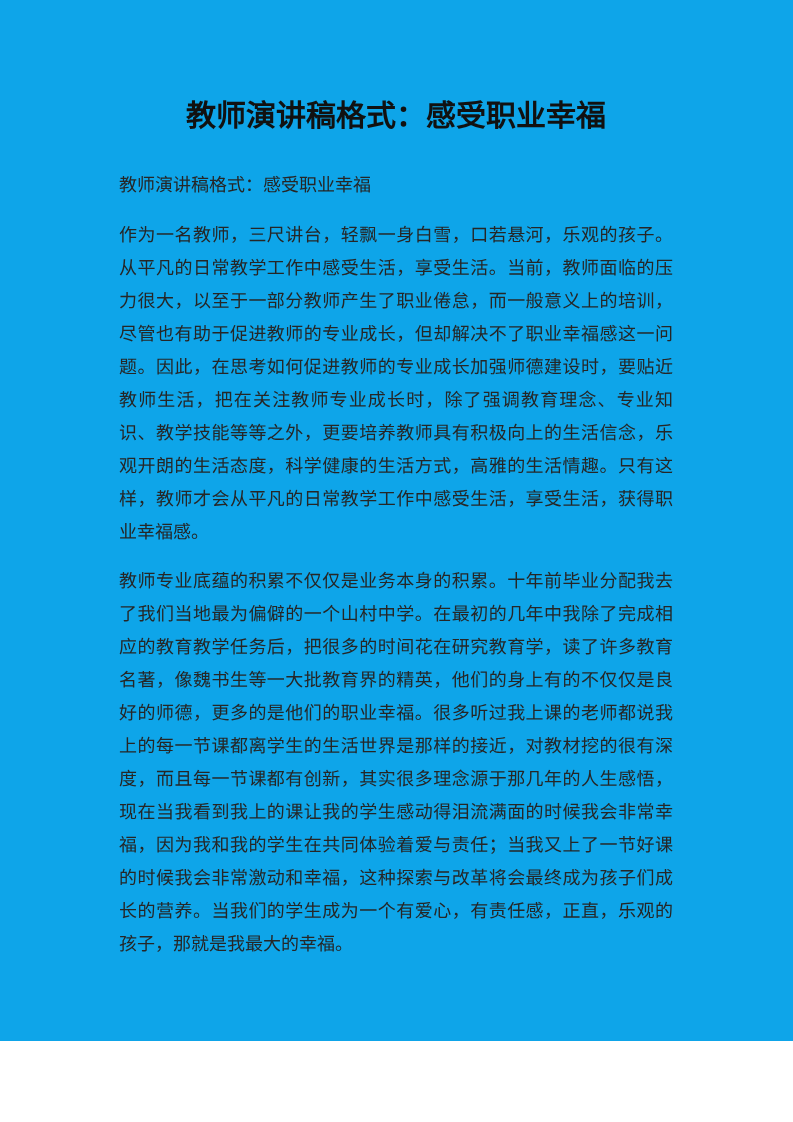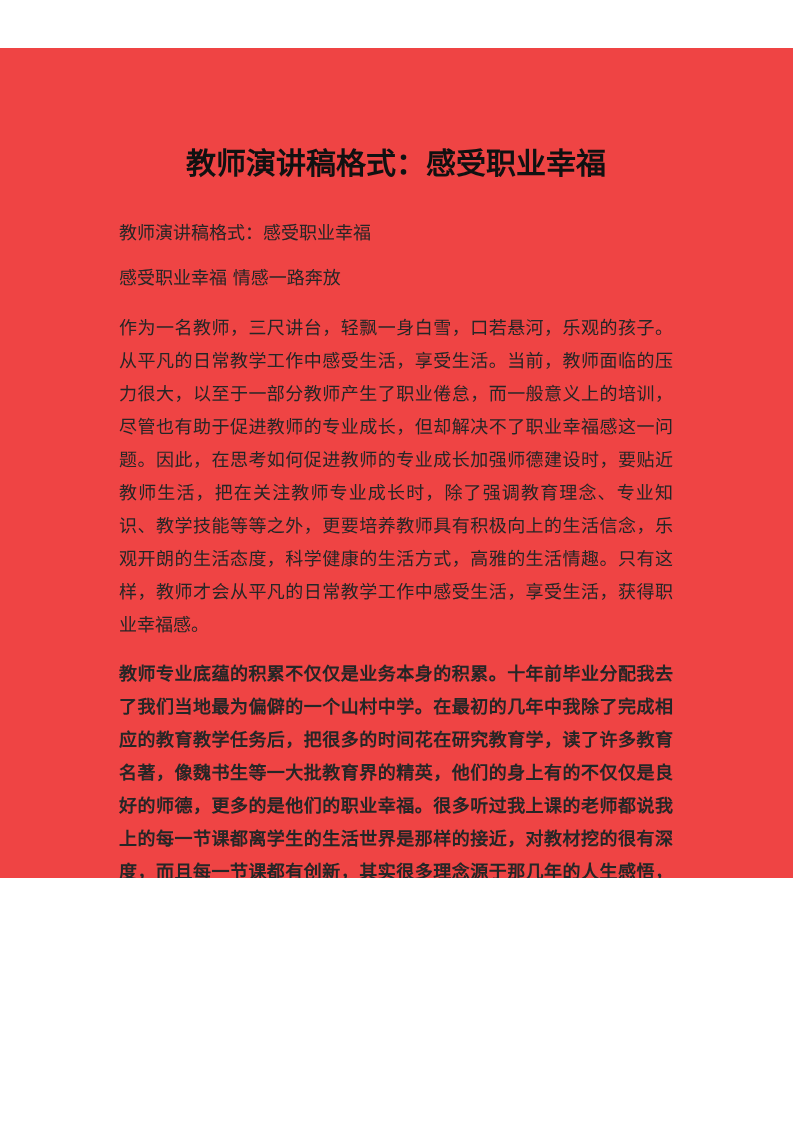--- a/index.html
+++ b/index.html
@@ -3,26 +3,25 @@
 <meta charset="utf-8">
 <style>
   html, body {
     margin: 0;
     padding: 0;
     background: #ffffff;
   }
   .page {
     position: relative;
     width: 793px;
-    height: 830px;
-    background: #ef4444;
+    height: 1041px;
+    background: #0ea5e9;
     overflow: hidden;
     font-family: "DejaVu Serif", "Liberation Serif", serif;
     color: #262626;
-    margin-top: 48px;
   }
   .doc-inner {
     padding: 98px 120px 0 119px;
   }
   .doc-title {
     margin: 0;
     font-size: 30px;
     line-height: 36px;
     font-weight: bold;
     text-align: center;
@@ -38,30 +37,29 @@
   .sub1 { margin-top: 34px; }
   .sub2 { margin-top: 12px; }
   .doc-para {
     margin: 0;
     font-size: 18px;
     line-height: 33px;
     text-align: justify;
     text-justify: inter-ideograph;
   }
   .para1 { margin-top: 17px; }
-  .para2 { margin-top: 16px; font-weight: bold; }
+  .para2 { margin-top: 16px; }
 </style>
 </head>
 <body>
 
 <div class="page">
   <div class="doc-inner">
     <h1 class="doc-title">教师演讲稿格式：感受职业幸福</h1>
 
     <p class="doc-line sub1">教师演讲稿格式：感受职业幸福</p>
 
-    <p class="doc-line sub2">感受职业幸福 情感一路奔放</p>
 
     <p class="doc-para para1">作为一名教师，三尺讲台，轻飘一身白雪，口若悬河，乐观的孩子。从平凡的日常教学工作中感受生活，享受生活。当前，教师面临的压力很大，以至于一部分教师产生了职业倦怠，而一般意义上的培训，尽管也有助于促进教师的专业成长，但却解决不了职业幸福感这一问题。因此，在思考如何促进教师的专业成长加强师德建设时，要贴近教师生活，把在关注教师专业成长时，除了强调教育理念、专业知识、教学技能等等之外，更要培养教师具有积极向上的生活信念，乐观开朗的生活态度，科学健康的生活方式，高雅的生活情趣。只有这样，教师才会从平凡的日常教学工作中感受生活，享受生活，获得职业幸福感。</p>
 
     <p class="doc-para para2">教师专业底蕴的积累不仅仅是业务本身的积累。十年前毕业分配我去了我们当地最为偏僻的一个山村中学。在最初的几年中我除了完成相应的教育教学任务后，把很多的时间花在研究教育学，读了许多教育名著，像魏书生等一大批教育界的精英，他们的身上有的不仅仅是良好的师德，更多的是他们的职业幸福。很多听过我上课的老师都说我上的每一节课都离学生的生活世界是那样的接近，对教材挖的很有深度，而且每一节课都有创新，其实很多理念源于那几年的人生感悟，现在当我看到我上的课让我的学生感动得泪流满面的时候我会非常幸福，因为我和我的学生在共同体验着爱与责任；当我又上了一节好课的时候我会非常激动和幸福，这种探索与改革将会最终成为孩子们成长的营养。当我们的学生成为一个有爱心，有责任感，正直，乐观的孩子，那就是我最大的幸福。</p>
   </div>
 </div>
 
 </body></html>

